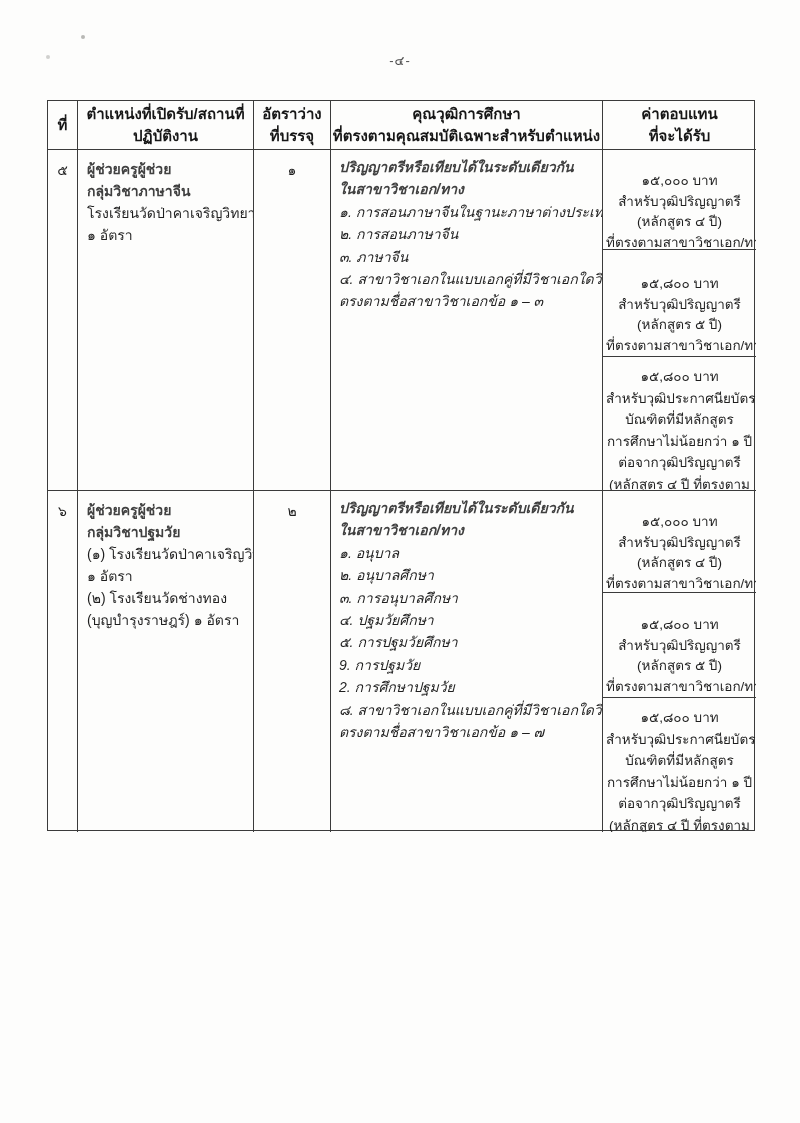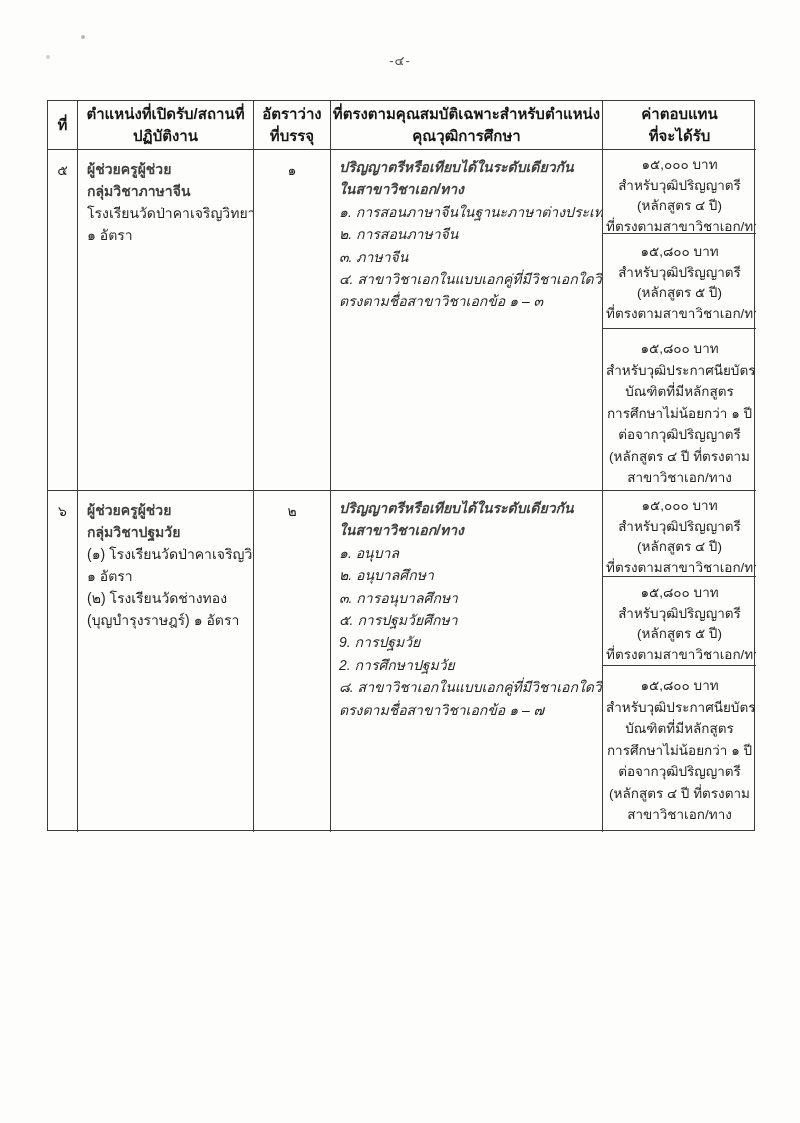--- a/index.html
+++ b/index.html
@@ -38,21 +38,21 @@
   .no-cell{text-align:center;padding-top:9px;line-height:22px;}
   .pos-cell{padding:8px 4px 0 9px;line-height:22px;}
   .vac-cell{text-align:center;padding-top:9px;line-height:22px;}
   .qual-cell{padding:6px 16px 0 8px;line-height:22.4px;font-style:italic;}
   .b{font-weight:bold;color:#404040;}
   .pay-col{display:flex;flex-direction:column;padding:0;}
   .paycell{
     box-sizing:border-box;text-align:center;line-height:20.5px;
     padding:5px 3px 0 3px;font-size:13.5px;
   }
-  .paycell.divb{border-bottom:1.2px solid #3b3b3b;}
+  .paycell.divb{border-bottom:1.2px solid #3b3b3b;margin-top:16px;}
   .r5 .p1{height:84px;}
   .r5 .p2{height:95px;padding-top:8px;}
   .r6 .p1{height:86px;}
   .r6 .p2{height:89px;padding-top:6px;}
   .p3{flex:1;padding-top:9px;line-height:21.5px;}
   .ln{white-space:nowrap;}
 </style>
 </head>
 <body>
 
@@ -69,22 +69,22 @@
     </div>
     <div class="cell hd br bb">
       <div class="ln">ตำแหน่งที่เปิดรับ/สถานที่</div>
       <div class="ln">ปฏิบัติงาน</div>
     </div>
     <div class="cell hd br bb">
       <div class="ln">อัตราว่าง</div>
       <div class="ln">ที่บรรจุ</div>
     </div>
     <div class="cell hd br bb">
+      <div class="ln">คุณวุฒิการศึกษา</div>
       <div class="ln">ที่ตรงตามคุณสมบัติเฉพาะสำหรับตำแหน่ง</div>
-      <div class="ln">คุณวุฒิการศึกษา</div>
     </div>
     <div class="cell hd bb">
       <div class="ln">ค่าตอบแทน</div>
       <div class="ln">ที่จะได้รับ</div>
     </div>
 
     <div class="cell no-cell br bb">๕</div>
     <div class="cell pos-cell br bb">
       <div class="ln b">ผู้ช่วยครูผู้ช่วย</div>
       <div class="ln b">กลุ่มวิชาภาษาจีน</div>
@@ -134,20 +134,21 @@
       <div class="ln">(๒) โรงเรียนวัดช่างทอง</div>
       <div class="ln">(บุญบำรุงราษฎร์) ๑ อัตรา</div>
     </div>
     <div class="cell vac-cell br">๒</div>
     <div class="cell qual-cell br">
       <div class="ln b">ปริญญาตรีหรือเทียบได้ในระดับเดียวกัน</div>
       <div class="ln b">ในสาขาวิชาเอก/ทาง</div>
       <div class="ln">๑. อนุบาล</div>
       <div class="ln">๒. อนุบาลศึกษา</div>
       <div class="ln">๓. การอนุบาลศึกษา</div>
+      <div class="ln">๔. ปฐมวัยศึกษา</div>
       <div class="ln">๕. การปฐมวัยศึกษา</div>
       <div class="ln">9. การปฐมวัย</div>
       <div class="ln">2. การศึกษาปฐมวัย</div>
       <div class="ln">๘. สาขาวิชาเอกในแบบเอกคู่ที่มีวิชาเอกใดวิชาเอกหนึ่ง</div>
       <div class="ln">ตรงตามชื่อสาขาวิชาเอกข้อ ๑ – ๗</div>
     </div>
     <div class="cell pay-col r6">
       <div class="paycell divb p1">
         <div class="ln">๑๕,๐๐๐ บาท</div>
         <div class="ln">สำหรับวุฒิปริญญาตรี</div>

